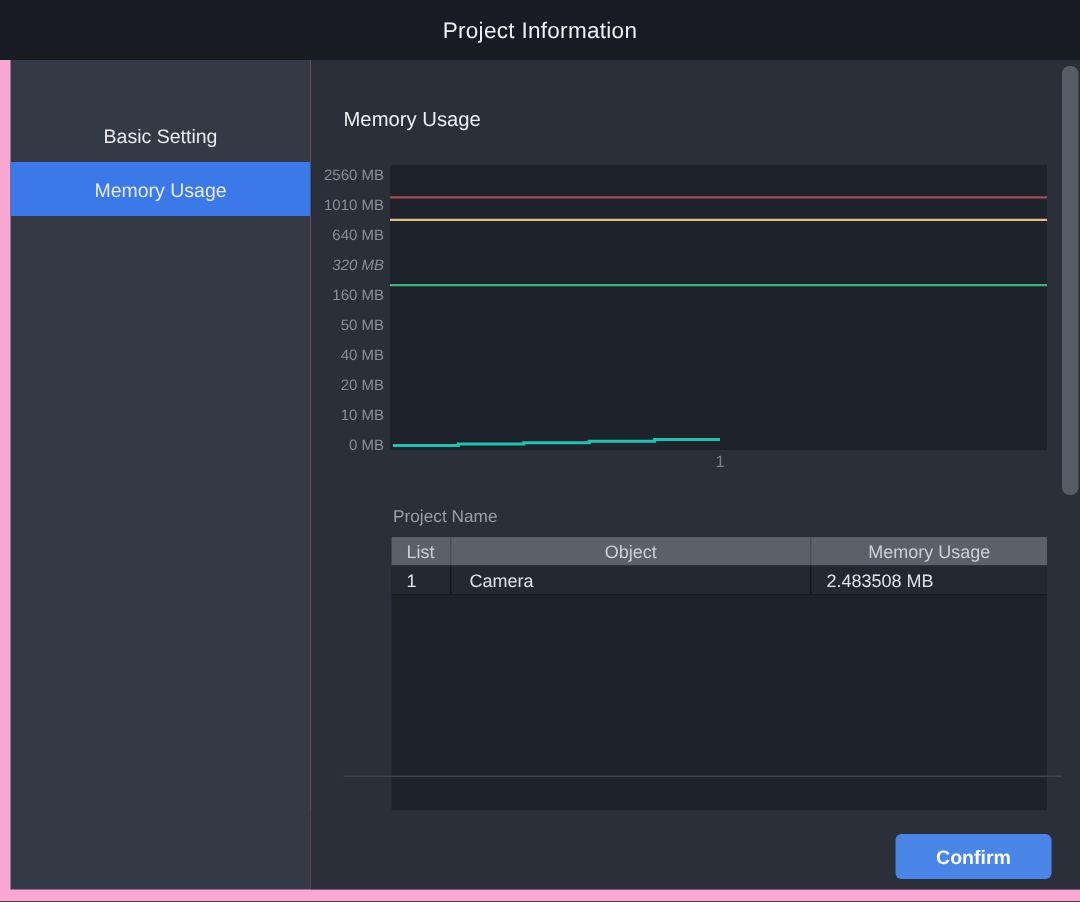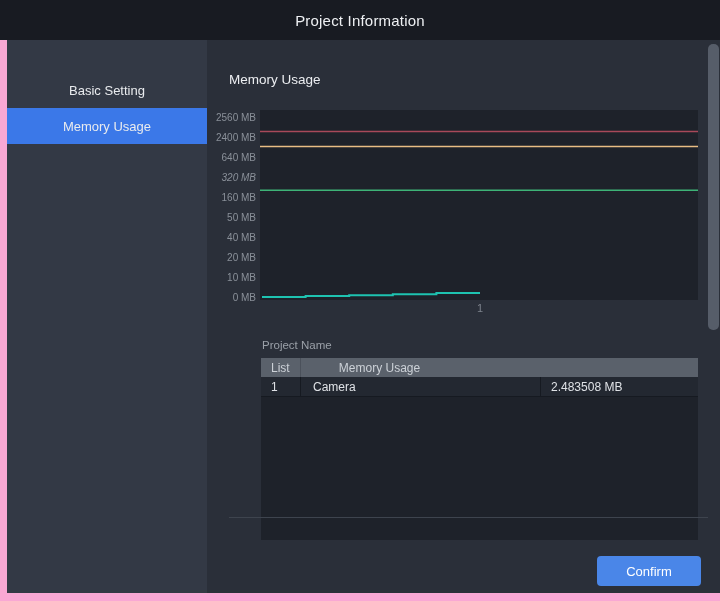--- a/index.html
+++ b/index.html
@@ -34,21 +34,21 @@
   .th.col-object{justify-content:center;padding-left:0;}
   .td.col-object{padding-left:12px;text-align:right;}
   .col-mem{width:157px;}
   .th.col-mem{justify-content:center;}
   .td.col-mem{padding-left:10px;}
   .divider{position:absolute;left:22px;top:477px;width:479px;height:1px;background:#3e444e;}
   .clipped-heading{position:absolute;left:22px;top:489px;width:300px;height:11px;
     overflow:hidden;color:#e9ebee;font-size:15px;font-weight:bold;line-height:16px;}
   .footer{position:absolute;left:0;right:0;top:500px;bottom:0;background:#2a2f39;}
   .confirm-btn{position:absolute;left:390px;top:16px;width:104px;height:30px;
-    background:#4a86e8;border:none;border-radius:4px;color:#ffffff;font-size:13px;cursor:pointer;}
+    background:#4a86e8;border:none;border-radius:4px;color:#ffffff;font-size:13px;cursor:pointer;font-weight:bold;}
   .scrollbar{position:absolute;right:0;top:0;width:13px;bottom:0;}
   .scroll-thumb{position:absolute;left:1px;top:4px;width:11px;height:286px;
     background:#565d69;border-radius:5px;cursor:pointer;}
 </style>
 </head>
 <body>
 
 <div class="window">
 
   <div class="titlebar">
@@ -63,21 +63,21 @@
       <span>Memory Usage</span>
     </div>
   </div>
 
   <div class="main">
 
     <div class="section-title">Memory Usage</div>
 
     <div class="ygutter" id="ygutter">
         <span style="top: 2px;">2560 MB</span>
-        <span style="top: 22px;">2400 MB</span>
+        <span style="top: 22px;">1010 MB</span>
         <span style="top: 42px;">640 MB</span>
         <span style="top: 62px; font-style: italic;">320 MB</span>
         <span style="top: 82px;">160 MB</span>
         <span style="top: 102px;">50 MB</span>
         <span style="top: 122px;">40 MB</span>
         <span style="top: 142px;">20 MB</span>
         <span style="top: 162px;">10 MB</span>
         <span style="top: 182px;">0 MB</span>
       </div>
 
@@ -90,20 +90,21 @@
         </svg>
     </div>
 
     <div class="xtick">1</div>
 
     <div class="chart-label">Project Name</div>
 
     <div class="table">
       <div class="thead">
         <div class="th col-list">List</div>
+        <div class="th col-object">Object</div>
         <div class="th col-mem">Memory Usage</div>
       </div>
       <div class="trow">
         <div class="td col-list">1</div>
         <div class="td col-object">Camera</div>
         <div class="td col-mem">2.483508 MB</div>
       </div>
     </div>
 
     <div class="divider"></div>

